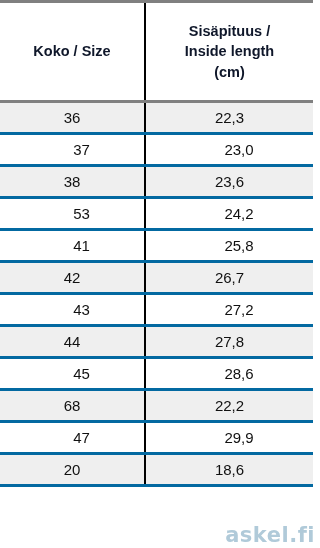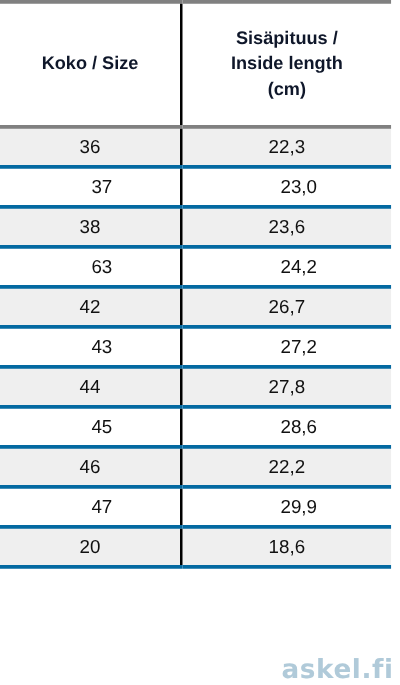--- a/index.html
+++ b/index.html
@@ -121,41 +121,45 @@
       </tr>
       <tr class="data-row row-plain">
         <td class="cell-size">37</td>
         <td class="cell-length">23,0</td>
       </tr>
       <tr class="data-row row-shaded">
         <td class="cell-size">38</td>
         <td class="cell-length">23,6</td>
       </tr>
       <tr class="data-row row-plain">
-        <td class="cell-size">63</td>
+        <td class="cell-size">53</td>
         <td class="cell-length">24,2</td>
+      </tr>
+      <tr class="data-row row-plain">
+        <td class="cell-size">41</td>
+        <td class="cell-length">25,8</td>
       </tr>
       <tr class="data-row row-shaded">
         <td class="cell-size">42</td>
         <td class="cell-length">26,7</td>
       </tr>
       <tr class="data-row row-plain">
         <td class="cell-size">43</td>
         <td class="cell-length">27,2</td>
       </tr>
       <tr class="data-row row-shaded">
         <td class="cell-size">44</td>
         <td class="cell-length">27,8</td>
       </tr>
       <tr class="data-row row-plain">
         <td class="cell-size">45</td>
         <td class="cell-length">28,6</td>
       </tr>
       <tr class="data-row row-shaded">
-        <td class="cell-size">46</td>
+        <td class="cell-size">68</td>
         <td class="cell-length">22,2</td>
       </tr>
       <tr class="data-row row-plain">
         <td class="cell-size">47</td>
         <td class="cell-length">29,9</td>
       </tr>
       <tr class="data-row row-shaded">
         <td class="cell-size">20</td>
         <td class="cell-length">18,6</td>
       </tr>

